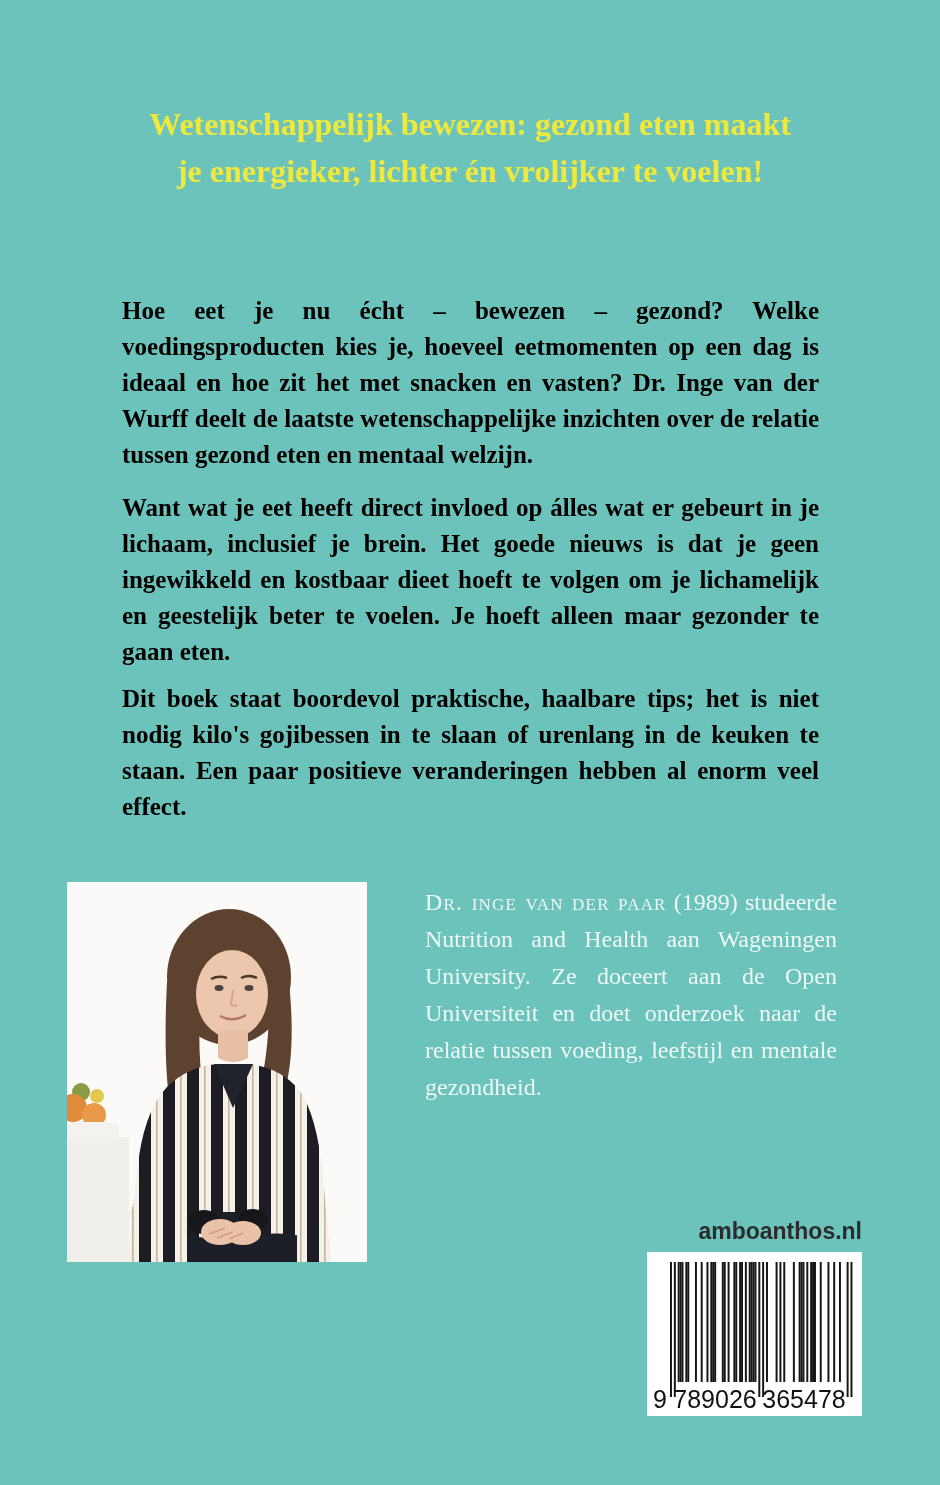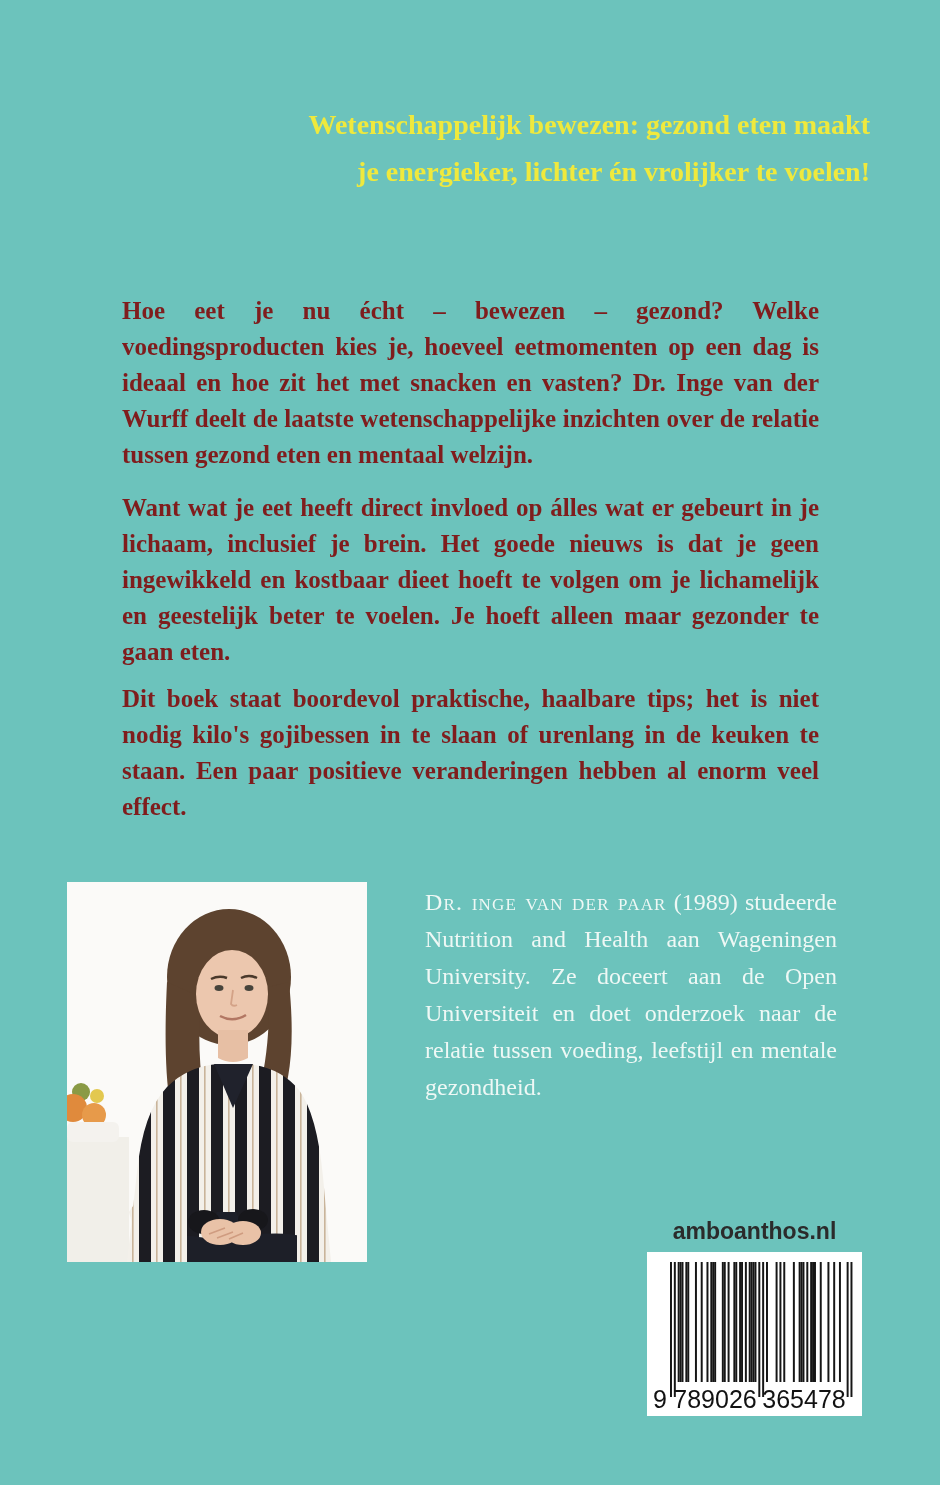--- a/index.html
+++ b/index.html
@@ -1,34 +1,34 @@
 <!DOCTYPE html>
 <html><head>
 <meta charset="utf-8">
 <style>
   html,body{margin:0;padding:0;}
   body{font-family:"Liberation Serif",serif;}
   .cover{position:relative;width:940px;height:1485px;background:#6cc3bc;overflow:hidden;}
 
-  .headline{position:absolute;top:101px;left:70px;width:800px;text-align:right;
-    color:#efe93d;font-weight:bold;font-size:28px;}
+  .headline{position:absolute;top:101px;left:70px;width:800px;text-align:center;
+    color:#efe93d;font-weight:bold;font-size:32px;}
   .headline div{line-height:47px;}
 
   .para{position:absolute;left:122px;width:697px;margin:0;
-    color:#7f1d1d;font-weight:bold;font-size:25px;line-height:36px;text-align:justify;}
+    color:#000000;font-weight:bold;font-size:25px;line-height:36px;text-align:justify;}
   .p1{top:293px;} .p2{top:490px;} .p3{top:681px;}
 
   .author{position:absolute;top:882px;left:67px;width:806px;display:flex;}
   .photo{margin:0;width:300px;height:380px;flex:0 0 300px;}
   .photo svg{display:block;width:300px;height:380px;}
   .bio{margin:2px 0 0 58px;width:412px;color:#eef8f5;font-size:24px;
     line-height:37px;text-align:justify;}
   .sc{font-variant:small-caps;letter-spacing:1.2px;}
 
-  .publisher{position:absolute;top:1218px;left:647px;width:215px;text-align:center;
+  .publisher{position:absolute;top:1218px;left:647px;width:215px;text-align:right;
     font-family:"Liberation Sans",sans-serif;font-weight:bold;font-size:23px;color:#2b2b2b;}
 
   .barcode-box{position:absolute;top:1252px;left:647px;width:215px;height:164px;background:#ffffff;}
   .barcode-svg{display:block;width:215px;height:164px;}
   .barcode-svg rect{fill:#161616;}
   .bdig{font-family:"Liberation Sans",sans-serif;font-size:25px;fill:#121212;}
 </style>
 </head>
 <body>
 

